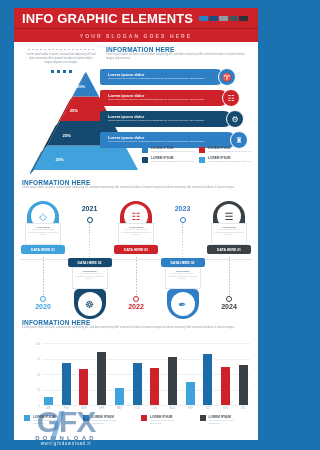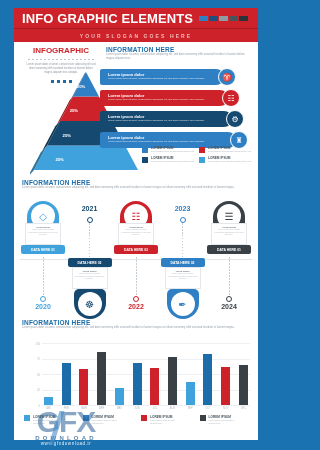--- a/index.html
+++ b/index.html
@@ -157,21 +157,20 @@
     <div class="slogan-bar">
       <div class="slogan-text">YOUR SLOGAN GOES HERE</div>
     </div>
   </div>
 
   <div class="canvas">
 
     <div class="sec1">
 
       <div class="collection-block">
-        <div class="coll-l1">INFOGRAPHIC</div>
         <div class="coll-rule"></div>
         <div class="coll-body">Lorem ipsum dolor sit amet, consectetuer adipiscing elit sed diam nonummy nibh euismod tincidunt ut laoreet dolore magna aliquam erat volutpat.</div>
         <div class="coll-dots">
             <i></i>
             <i></i>
             <i></i>
             <i></i>
           </div>
       </div>
 

